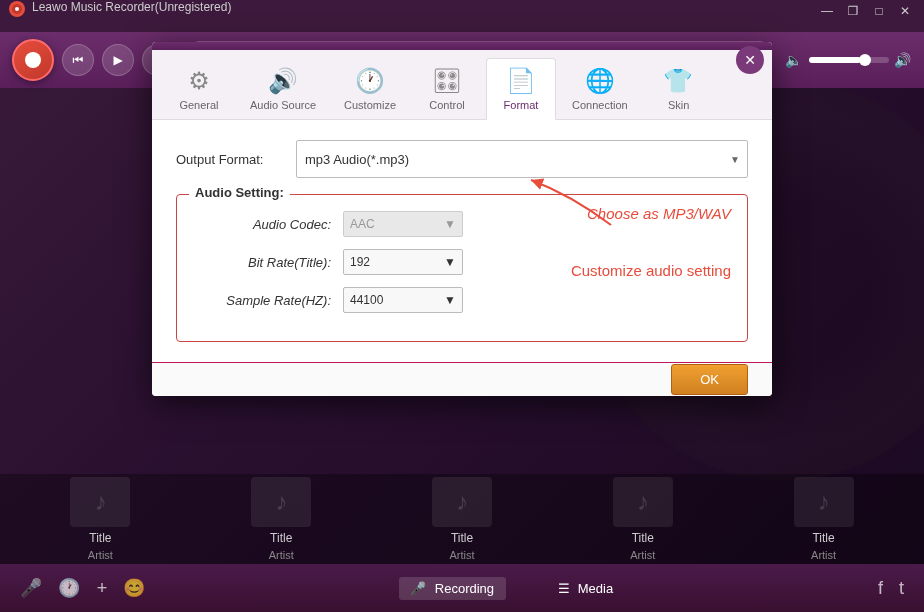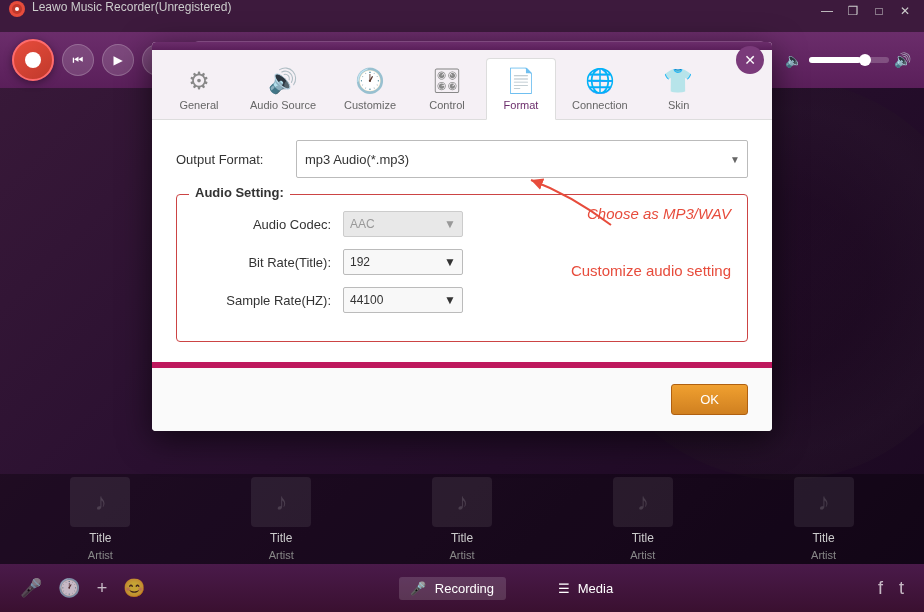--- a/index.html
+++ b/index.html
@@ -139,34 +139,34 @@
     }
     .audio-settings-legend {
       position: absolute; top: -10px; left: 12px;
       background: #fff; padding: 0 6px;
       font-size: 13px; font-weight: bold; color: #333;
     }
     .settings-row {
       display: flex; align-items: center; margin-bottom: 12px;
     }
     .settings-row:last-child { margin-bottom: 0; }
-    .settings-label { font-size: 13px; color: #333; min-width: 150px; text-align: right; padding-right: 12px; }
+    .settings-label { font-size: 13px; color: #333; min-width: 150px; text-align: right; padding-right: 12px; font-style: italic; }
     .settings-select {
       width: 120px; height: 26px;
       border: 1px solid #bbb; border-radius: 2px;
       background: #f0f0f0; padding: 0 6px;
       font-size: 12px; display: flex; align-items: center; justify-content: space-between;
     }
     .settings-select.disabled { background: #e8e8e8; color: #999; }
 
     
     .dialog-footer {
       display: flex; justify-content: flex-end; gap: 20px;
-      padding: 16px 24px;
-      border-top: 6px solid #be185d;
+      padding: 1px 24px;
+      border-top: 1px solid #be185d;
       background: #fafafa;
     }
     .btn-ok {
       padding: 7px 28px;
       background: linear-gradient(180deg, #f0a030, #d08020);
       border: 1px solid #b06010;
       border-radius: 3px; color: #fff;
       font-size: 13px; cursor: pointer;
     }
     .btn-cancel {

